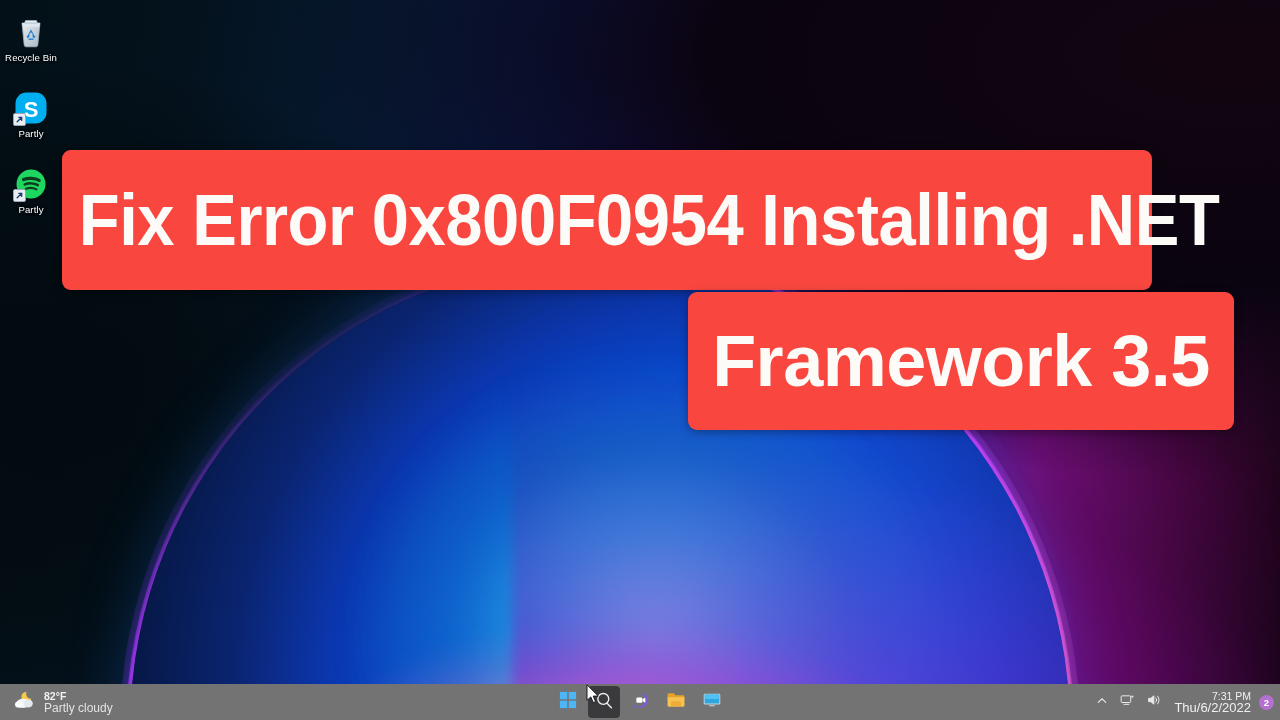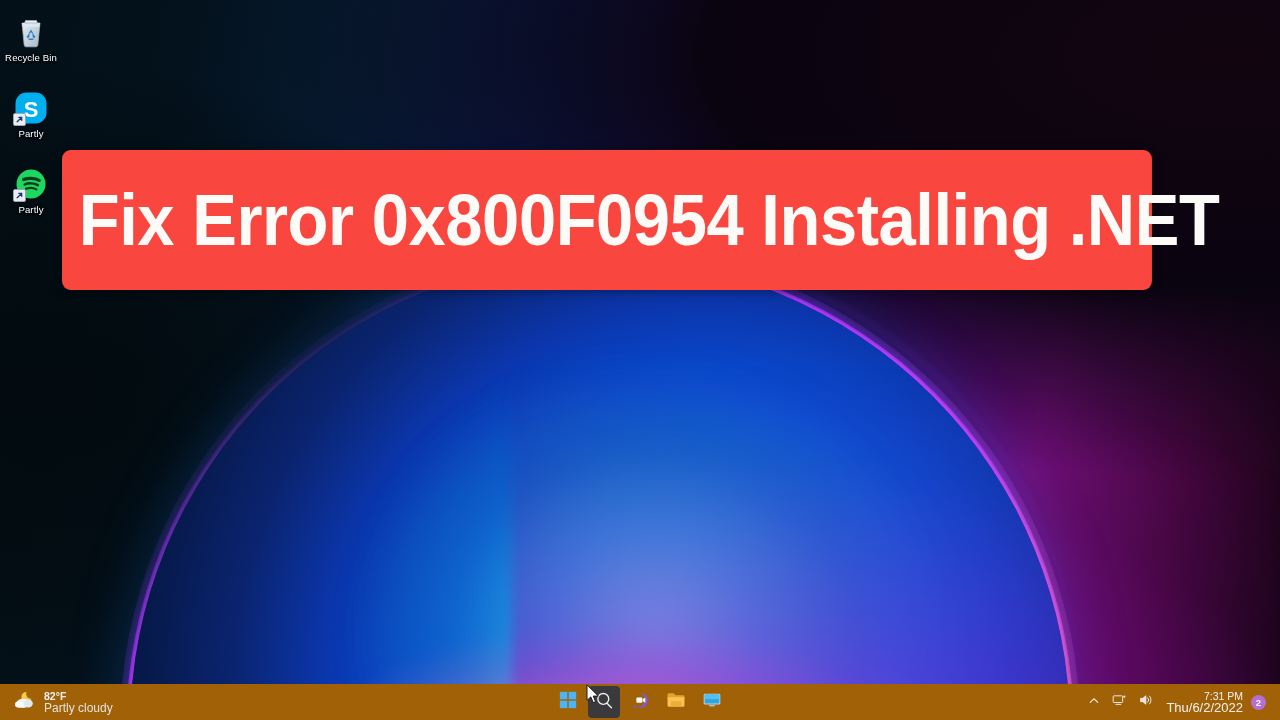--- a/index.html
+++ b/index.html
@@ -173,21 +173,21 @@
     left:688px; top:292px; width:546px; height:138px;
     justify-content:center;
     font-size:72px;
     letter-spacing:-0.5px;
   }
 
   
   #taskbar {
     position:absolute; left:0; bottom:0;
     width:1280px; height:36px;
-    background:#a16207;
+    background:#737373;
     display:flex; align-items:center;
     z-index:40;
   }
   
   .weather {
     display:flex; align-items:center; gap:6px;
     padding:0 8px 0 12px; height:36px;
     cursor:default;
   }
   .weather .wtext { display:flex; flex-direction:column; justify-content:center; }
@@ -206,21 +206,20 @@
     cursor:default;
     position:relative;
   }
   .tb-btn.hovered { background:#3a3a3c; }
 
   
   .tray {
     position:absolute; right:0; top:0;
     height:36px;
     display:flex; align-items:center; gap:0;
-    padding-right:8px;
   }
   .tray-btn {
     height:32px; display:flex; align-items:center; justify-content:center;
     padding:0 6px; border-radius:4px; cursor:default;
     color:#e8e8e8;
   }
   .clock {
     display:flex; flex-direction:column; align-items:flex-end;
     justify-content:center; padding:0 8px 0 6px;
     color:#f1f1f1; cursor:default;
@@ -318,20 +317,23 @@
         </span>
       </div>
       <div class="label">Partly</div>
     </div>
 
   </div>
 
   <div class="banner" id="banner-line1">
     <span class="txt">Fix Error 0x800F0954 Installing .NET</span>
   </div>
+  <div class="banner" id="banner-line2">
+    <span>Framework 3.5</span>
+  </div>
 
   <div id="taskbar">
 
     <div class="weather">
       <span>
         <svg viewBox="0 0 26 22" width="26" height="20">
           <path d="M14.6 2.2 a5.6 5.6 0 1 0 5.4 7.3 a5.2 5.2 0 0 1 -5.4 -7.3 Z" fill="#f7c948"></path>
           <ellipse cx="11" cy="14.6" rx="7.4" ry="5.1" fill="#f2f5f8"></ellipse>
           <ellipse cx="16.6" cy="14.9" rx="5" ry="4.4" fill="#e3e9ef"></ellipse>
           <ellipse cx="6.6" cy="16" rx="4.6" ry="3.6" fill="#fafcfe"></ellipse>

